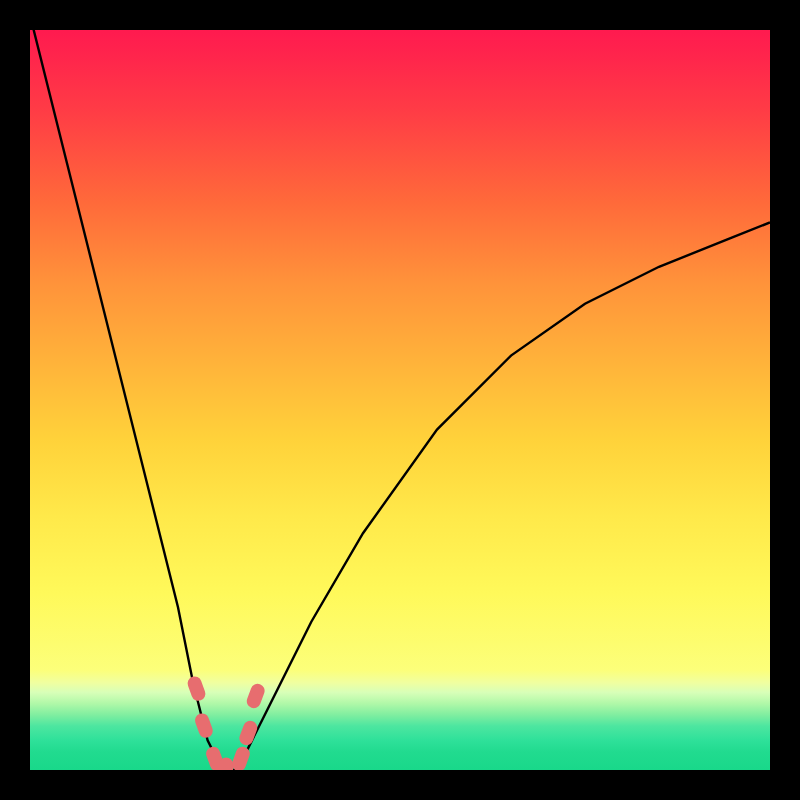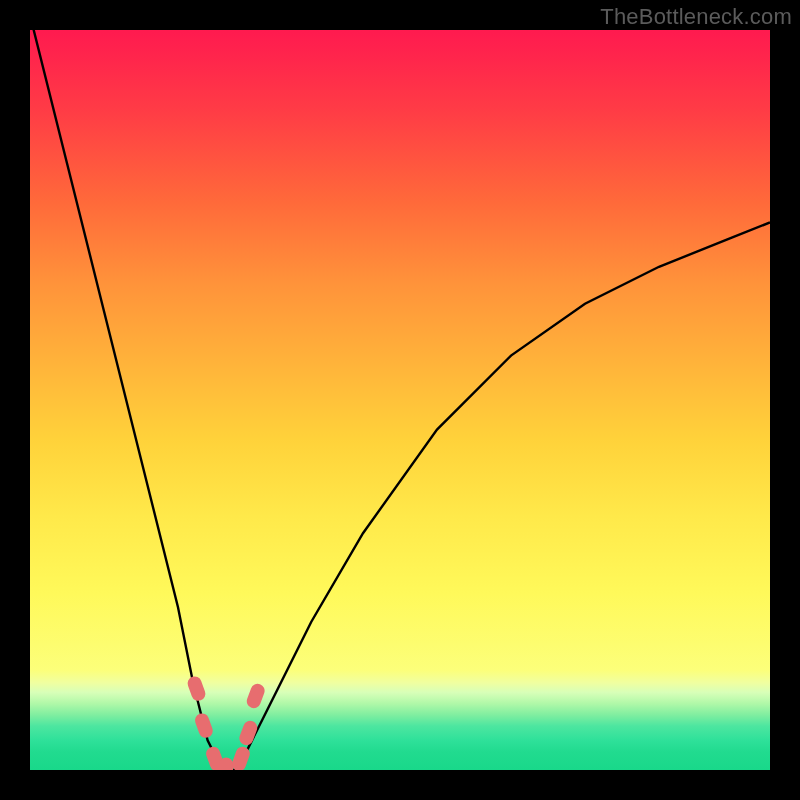--- a/index.html
+++ b/index.html
@@ -107,14 +107,13 @@
           <line x1="172.0" y1="690.4" x2="175.8" y2="700.8" class="marker"></line>
           <line x1="183.1" y1="723.7" x2="186.9" y2="734.1" class="marker"></line>
           <line x1="196.1" y1="734.5" x2="196.1" y2="745.5" class="marker"></line>
           <line x1="212.8" y1="723.7" x2="209.0" y2="734.1" class="marker"></line>
           <line x1="220.2" y1="697.8" x2="216.4" y2="708.2" class="marker"></line>
           <line x1="227.6" y1="660.8" x2="223.8" y2="671.2" class="marker"></line>
         </g>
     </svg>
   </div>
 
-  <div class="watermark">TheBottleneck.com</div>
 </div>
 
 </body></html>

